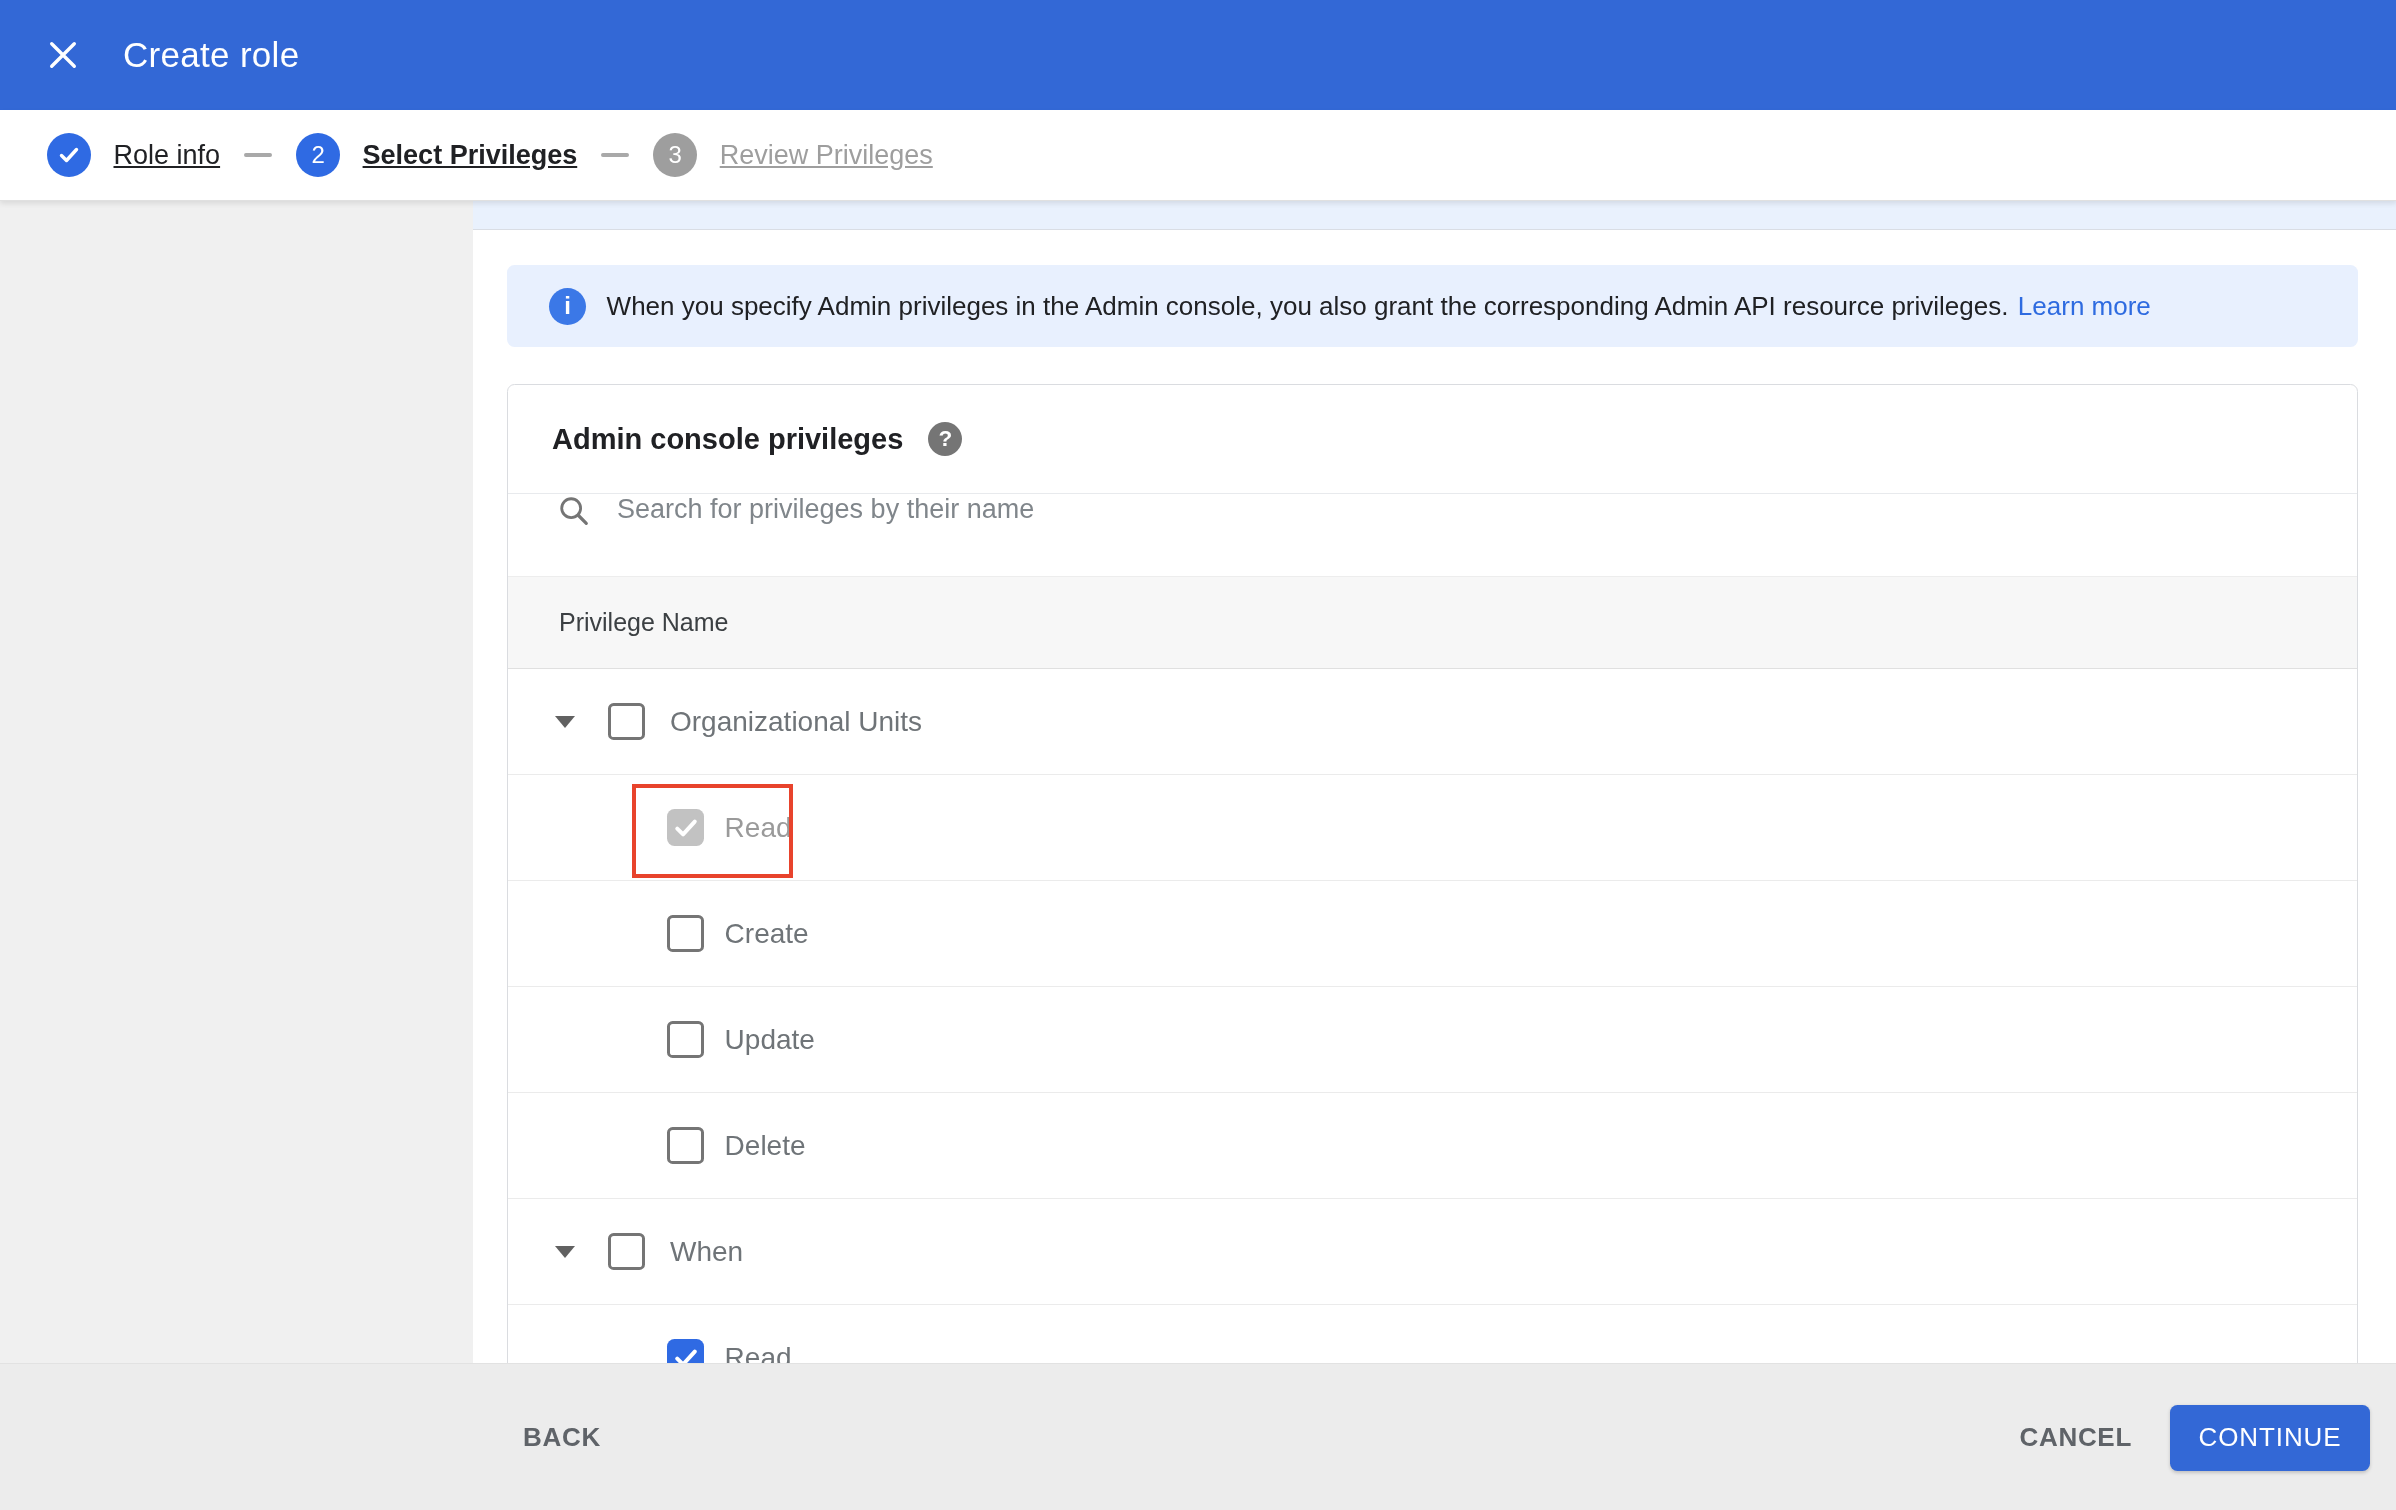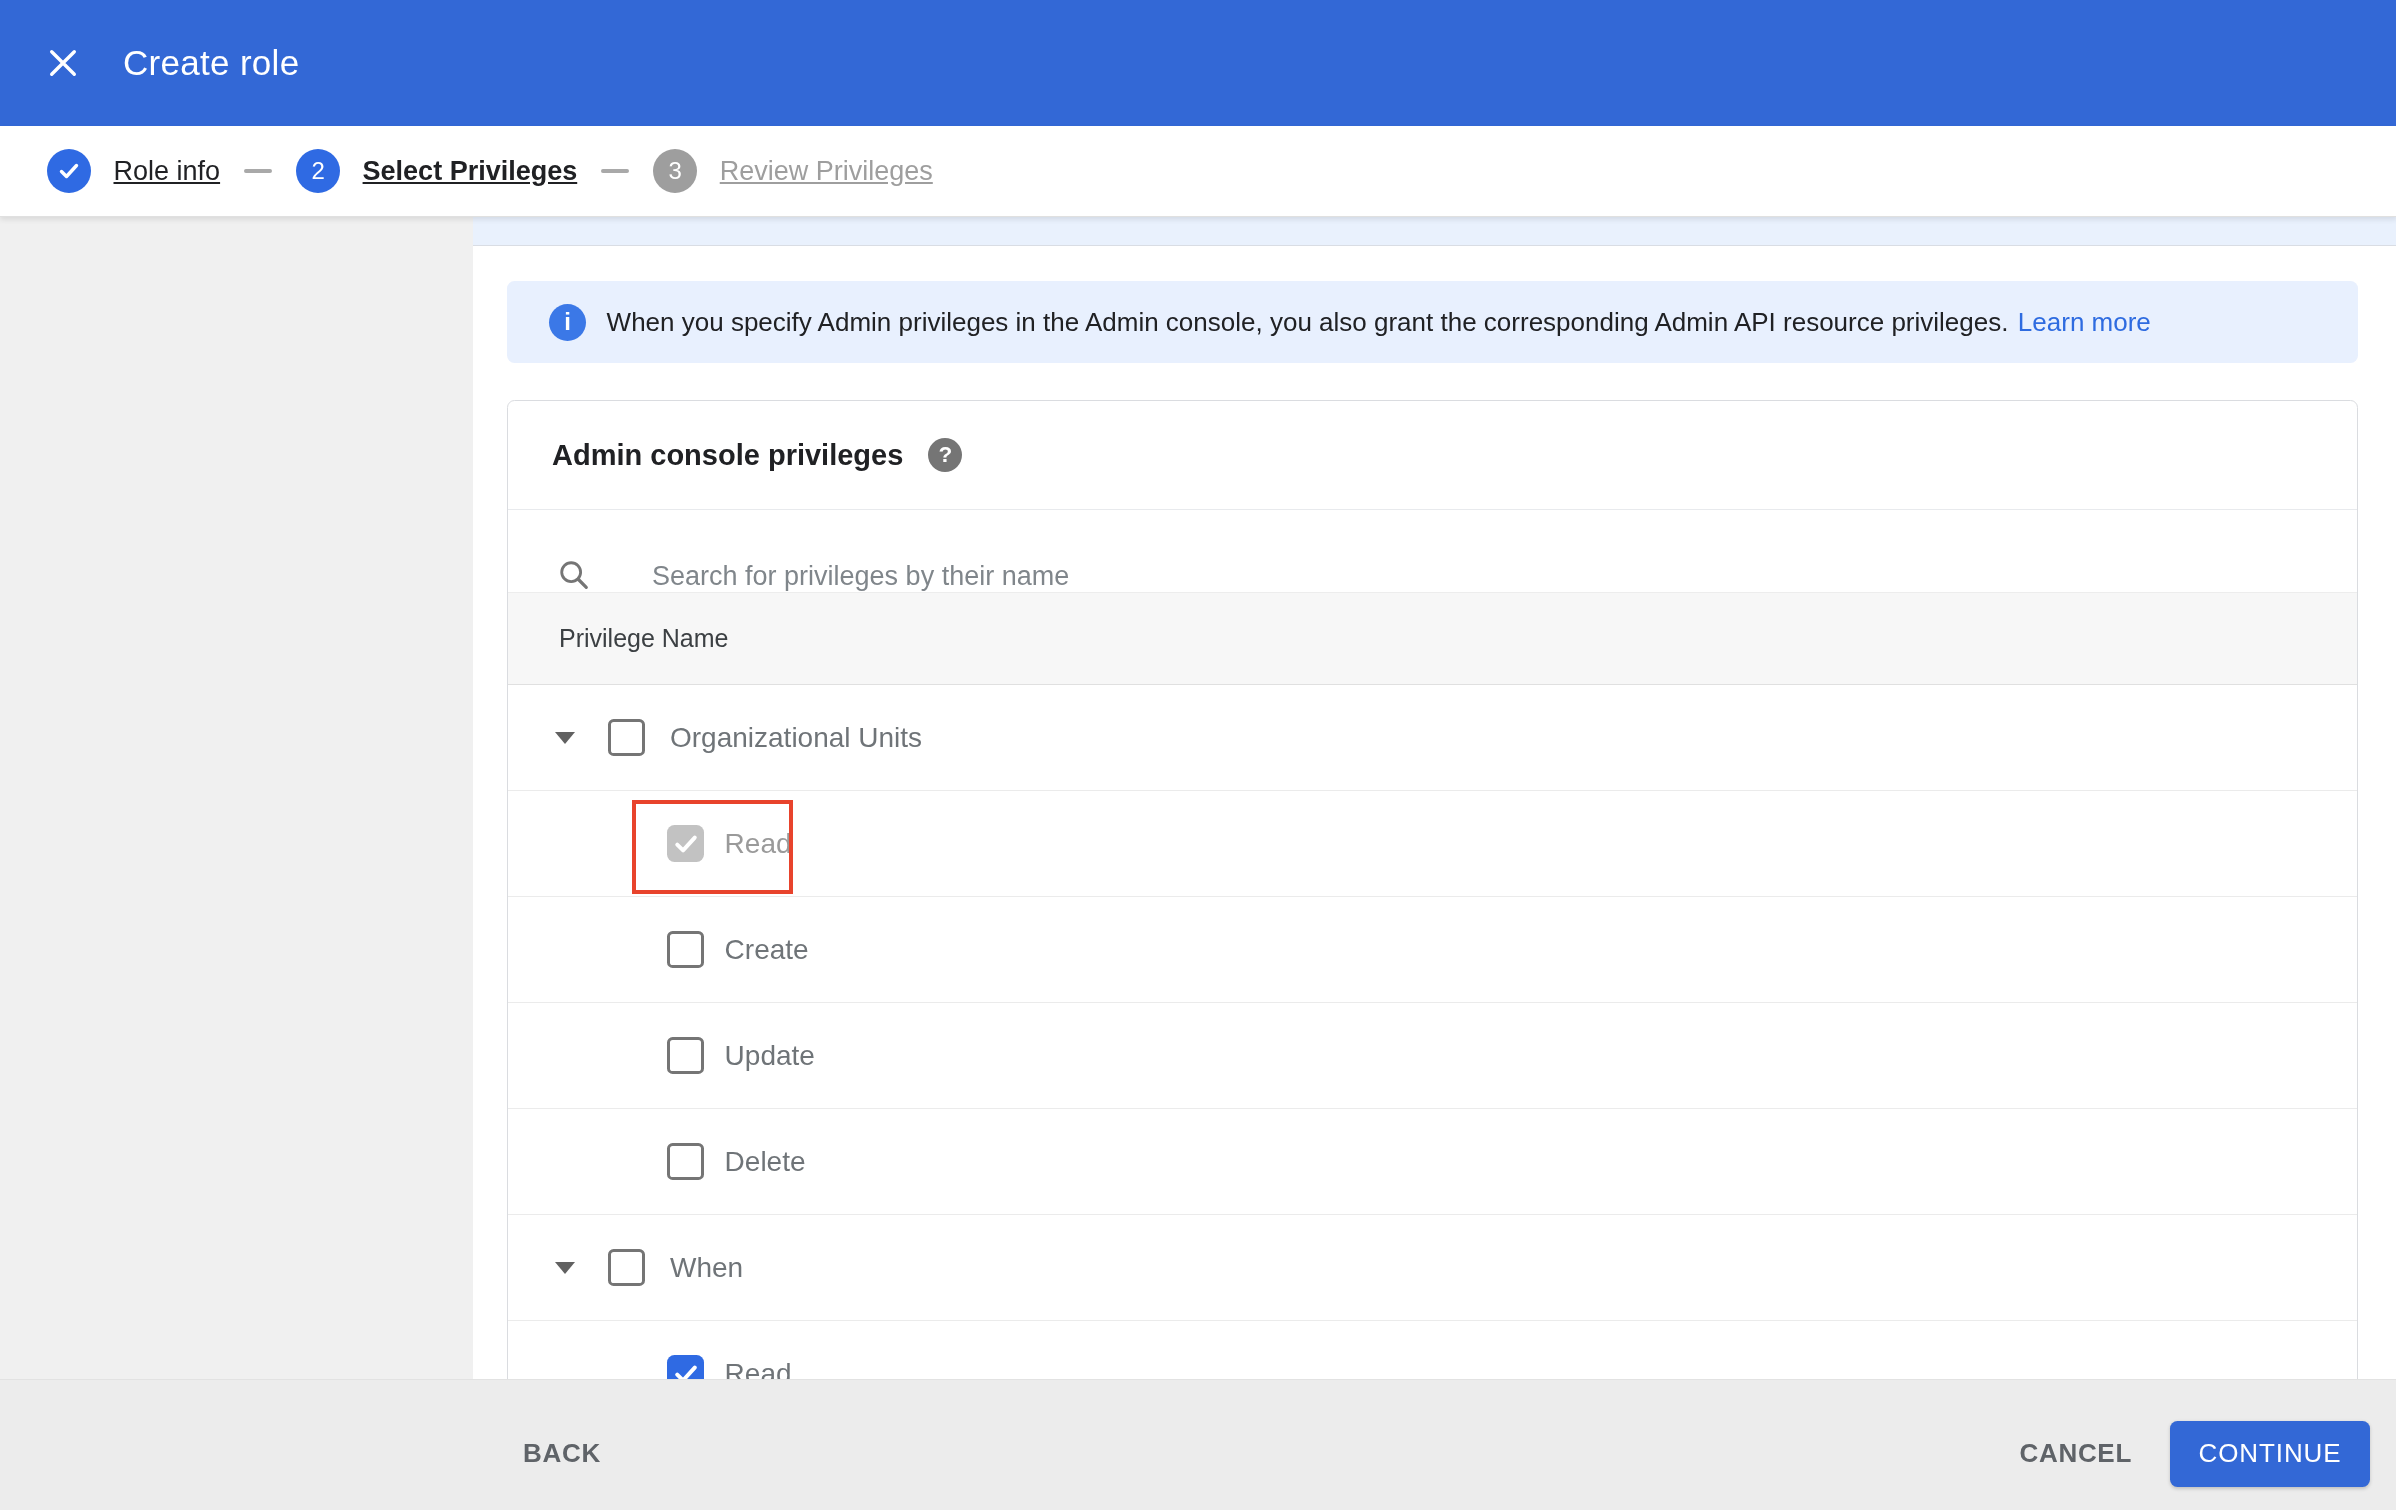--- a/index.html
+++ b/index.html
@@ -4,21 +4,21 @@
 <style>
   * { margin:0; padding:0; box-sizing:border-box; }
   html,body { width:2397px; height:1510px; overflow:hidden; }
   body {
     font-family:"Liberation Sans","DejaVu Sans",sans-serif;
     color:#202124; background:#fff;
   }
 
   
   .header {
-    height:126px; background:#3368d6; display:flex; align-items:center;
+    height:110px; background:#3368d6; display:flex; align-items:center;
     padding-left:37px;
   }
   .close-btn {
     width:52px; height:52px; border:none; background:transparent;
     display:flex; align-items:center; justify-content:center; cursor:pointer;
   }
   .dialog-title {
     color:#fff; font-size:35px; font-weight:400; margin-left:34px; letter-spacing:0.3px;
   }
 
@@ -73,23 +73,22 @@
     height:109px; display:flex; align-items:center; padding-left:44px;
     border-bottom:0.9px solid #e8eaed;
   }
   .card-title { font-size:29px; font-weight:700; color:#202124; }
   .help-icon {
     width:34px; height:34px; border-radius:50%; background:#757575; margin-left:25px;
     color:#fff; font-size:22.5px; font-weight:700;
     display:flex; align-items:center; justify-content:center; cursor:pointer;
   }
   .search-row {
-    height:83px; display:flex; align-items:flex-end; padding-left:49px;
+    height:83px; display:flex; align-items:flex-start; padding-left:49px;
     border-bottom:0.9px solid #ededed;
-    gap:35px;
   }
   .search-input {
     border:none; outline:none; font-size:27px; margin-left:26px; flex:1;
     font-family:inherit; color:#202124; background:transparent;
   }
   .search-input::placeholder { color:#80868b; opacity:1; }
   .thead {
     height:92px; background:#f7f7f7; border-bottom:0.9px solid #e0e0e0;
     display:flex; align-items:center; padding-left:51px;
   }

